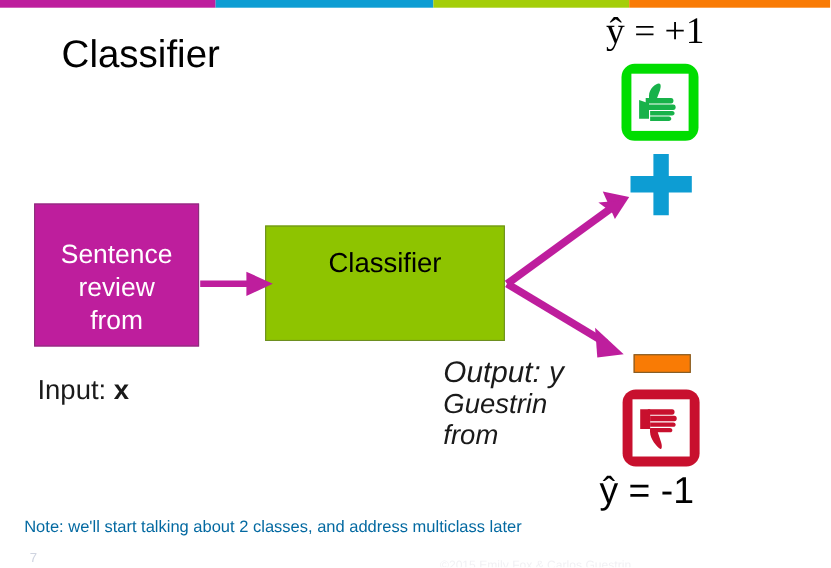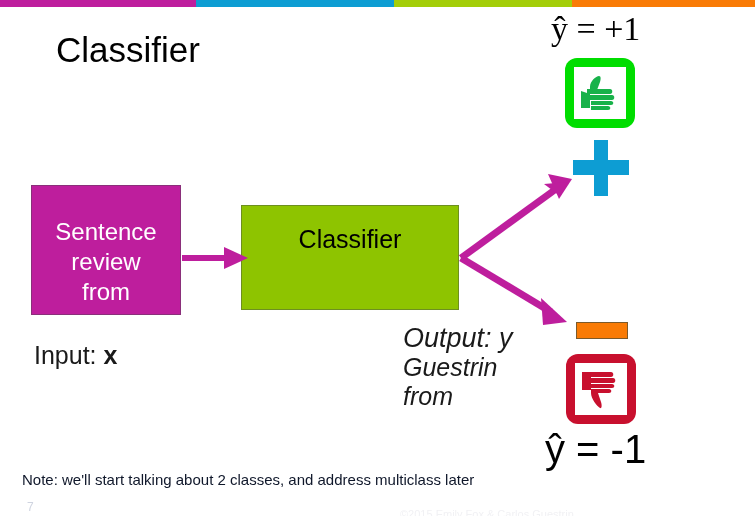--- a/index.html
+++ b/index.html
@@ -131,21 +131,21 @@
   }
   #thumbdown-inner {
     position: absolute;
     left: 9px; top: 9px;
     width: 52px; height: 52px;
     background: #ffffff;
   }
   #yhat-neg {
     position: absolute;
     left: 545px; top: 427px;
-    font-size: 40px;
+    font-size: 34px;
     color: #000000;
     white-space: nowrap;
   }
 
   
   #output-label {
     position: absolute;
     left: 403px; top: 324px;
     font-size: 27px;
     line-height: 29px;
@@ -153,21 +153,21 @@
     white-space: nowrap;
     font-style: italic;
   }
   #output-label .l2, #output-label .l3 { font-size: 25px; }
 
   
   #note {
     position: absolute;
     left: 22px; top: 471px;
     font-size: 15px;
-    color: #0f172a;
+    color: #0369a1;
     white-space: nowrap;
   }
 
   
   #page-num {
     position: absolute;
     left: 27px; top: 500px;
     font-size: 12px;
     color: #cfd4e0;
   }

